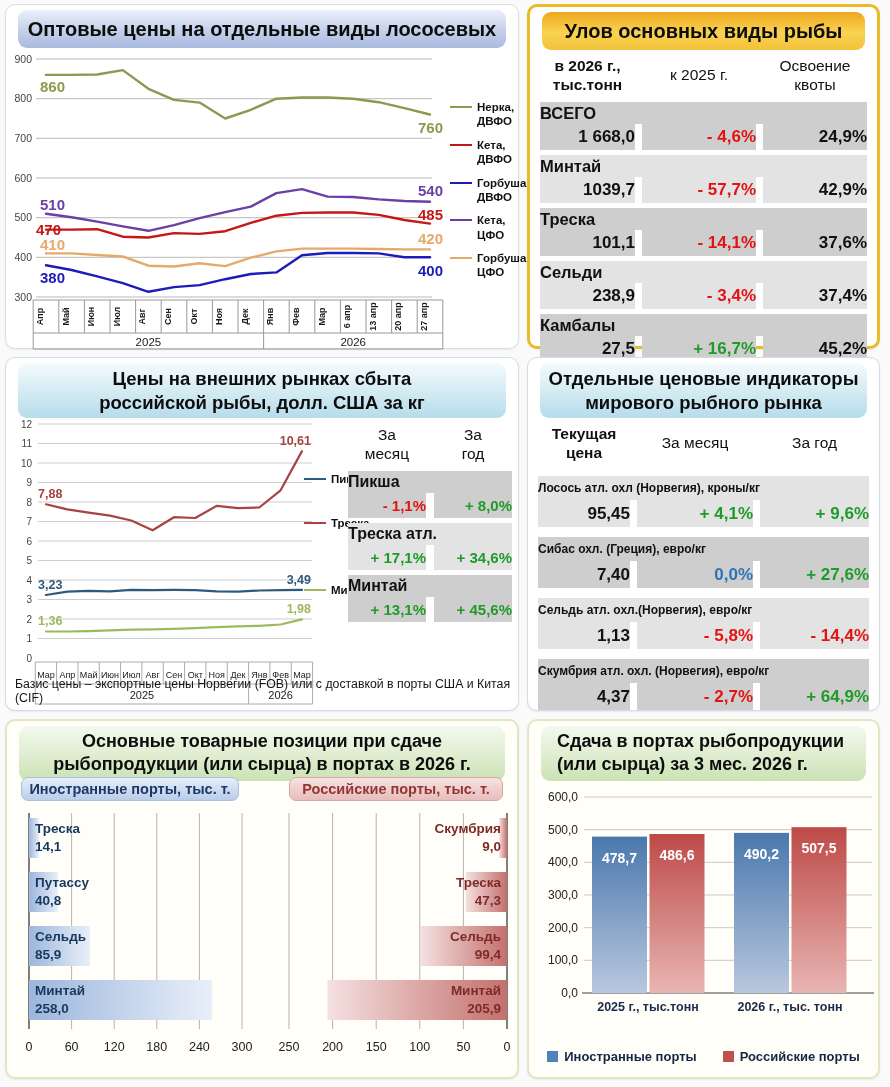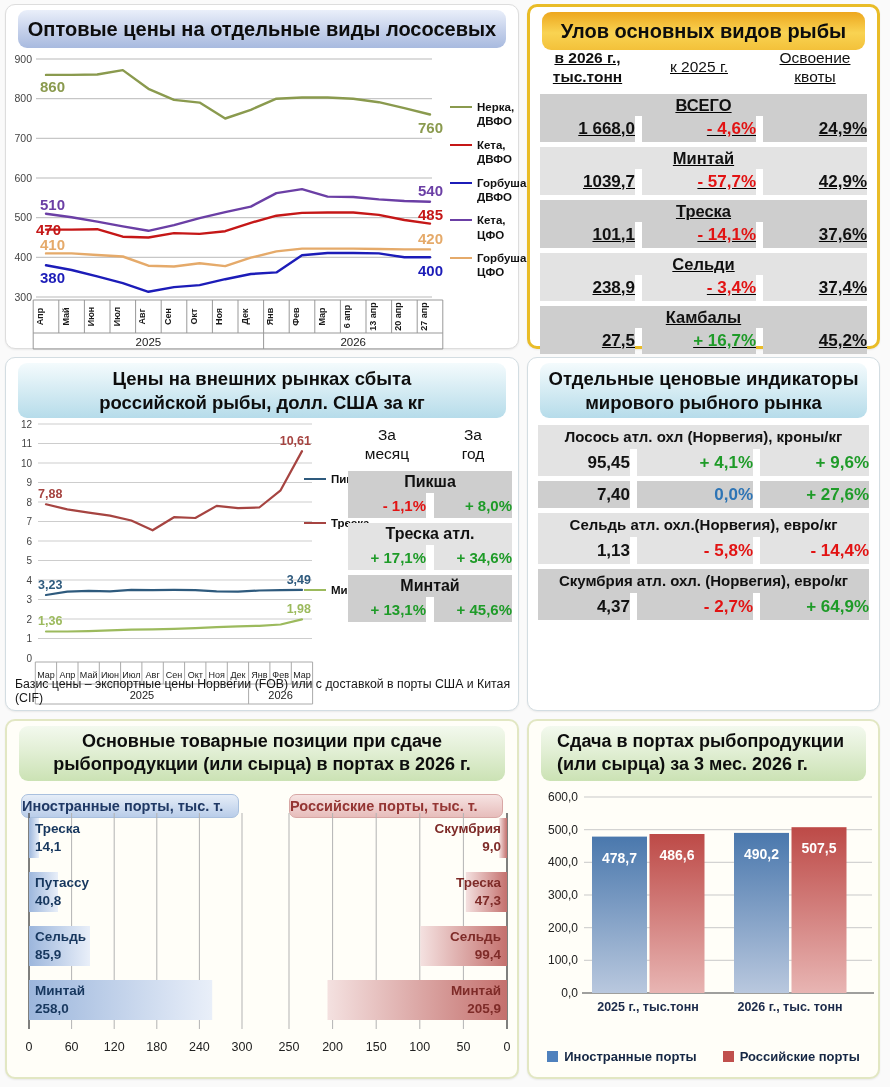--- a/index.html
+++ b/index.html
@@ -19,40 +19,40 @@
   svg text{font-family:"Liberation Sans","DejaVu Sans",sans-serif;}
   
   .tbl{position:absolute;left:10px;right:10px;}
   .g3{display:grid;grid-template-columns:95px 1fr 104px;column-gap:7px;}
   .g3b{display:grid;grid-template-columns:92px 1fr 109px;column-gap:7px;}
   .g2{display:grid;grid-template-columns:78px 78px;column-gap:8px;}
   .t-head{align-items:center;text-align:center;font-size:15.5px;color:#111;}
   .t-head .hcell{white-space:pre-line;line-height:1.25;}
   .t-head .b{font-weight:bold;}
   .t-block{margin-top:5px;}
-  .t-name{font-weight:bold;font-size:16.5px;text-align:center;height:22px;line-height:22px;color:#111;}
+  .t-name{font-weight:bold;font-size:16.5px;text-align:left;height:22px;line-height:22px;color:#111;}
   .t-cell{font-weight:bold;font-size:17px;text-align:right;height:26px;line-height:26px;color:#111;}
   .sm .t-name{font-size:16px;}
   .sm .t-cell{font-size:15px;height:25px;line-height:25px;}
-  .p4t .t-name{font-size:15px;height:24px;line-height:24px;}
+  .p4t .t-name{font-size:12px;height:24px;line-height:24px;margin-top:10px;}
   .p4t .t-cell{height:27px;line-height:27px;}
   .shade-d{background:#cecece;}
   .shade-l{background:#e3e3e3;}
   .neg{color:#e21313;}
   .pos{color:#1e9b28;}
   .zero{color:#2d74b5;}
   
   .legend1{position:absolute;left:444px;top:95px;width:66px;display:flex;flex-direction:column;gap:9px;}
   .lg-item{display:flex;gap:5px;align-items:flex-start;}
   .lg-line{flex:0 0 22px;height:0;border-top:2.6px solid #000;margin-top:6px;}
   .lg-lab{font-size:11.5px;font-weight:bold;line-height:1.25;color:#111;white-space:pre-line;}
   .legend3{position:absolute;left:298px;top:114px;width:70px;}
   .legend3 .lg-item{position:relative;}
   .footnote{position:absolute;left:9px;right:6px;bottom:5px;font-size:12.3px;color:#151515;}
-  .pill{position:absolute;top:73px;height:22px;line-height:22px;text-align:left;font-weight:bold;font-size:14.5px;border-radius:7px;}
+  .pill{position:absolute;top:56px;height:22px;line-height:22px;text-align:center;font-weight:bold;font-size:14.5px;border-radius:7px;}
   .pill-blue{left:14px;width:216px;background:linear-gradient(180deg,#e6eef8,#b9cde9);color:#1f3864;border:1px solid #a9c0de;}
   .pill-pink{left:282px;width:212px;background:linear-gradient(180deg,#f6e3e2,#e7bdbb);color:#943634;border:1px solid #d8a7a5;}
   .legend6{position:absolute;left:0;right:0;bottom:13px;display:flex;justify-content:center;gap:26px;}
   .lg6-item{display:flex;align-items:center;gap:6px;font-size:13px;font-weight:bold;color:#152744;}
   .lg6-sw{width:11px;height:11px;display:inline-block;}
 </style>
 </head>
 <body>
 
 <div class="page">
@@ -151,22 +151,22 @@
           </div>
           <div class="lg-item">
             <div class="lg-line" style="border-top-color: rgb(229, 170, 106);"></div>
             <div class="lg-lab">Горбуша,
 ЦФО</div>
           </div>
         </div>
     </section>
 
     <section class="panel p2">
-      <div class="hdr hdr-gold">Улов основных видов рыбы</div>
-      <div class="tbl" style="top:38px;text-decoration:underline;">
+      <div class="hdr hdr-gold">Улов основных виды рыбы</div>
+      <div class="tbl" style="top:46px;">
         <div class="t-head g3" style="min-height:44px;">
           <div class="hcell b">в 2026 г.,
 тыс.тонн</div>
           <div class="hcell">к 2025 г.</div>
           <div class="hcell">Освоение
 квоты</div>
         </div>
         <div id="catch-rows">
             <div class="t-block">
               <div class="t-name shade-d">ВСЕГО</div>
@@ -328,30 +328,37 @@
             </div>
           </div>
       </div>
       <div class="footnote">Базис цены – экспортные цены Норвегии (FOB) или с доставкой в порты США и Китая (CIF)</div>
     </section>
 
     <section class="panel p4">
       <div class="hdr hdr-cyan">Отдельные ценовые индикаторы
 мирового рыбного рынка</div>
       <div class="tbl p4t" style="top:62px;">
+        <div class="t-head g3b" style="min-height:46px;">
+          <div class="hcell b">Текущая
+цена</div>
+          <div class="hcell">За месяц</div>
+          <div class="hcell">За год</div>
+        </div>
         <div id="world-rows">
             <div class="t-block">
               <div class="t-name shade-l">Лосось атл. охл (Норвегия), кроны/кг</div>
               <div class="g3b">
                 <div class="t-cell shade-l">95,45</div>
                 <div class="t-cell shade-l pos">+ 4,1%</div>
                 <div class="t-cell shade-l pos">+ 9,6%</div>
               </div>
             </div>
             <div class="t-block">
+              <div class="t-name shade-d">Сибас охл. (Греция), евро/кг</div>
               <div class="g3b">
                 <div class="t-cell shade-d">7,40</div>
                 <div class="t-cell shade-d zero">0,0%</div>
                 <div class="t-cell shade-d pos">+ 27,6%</div>
               </div>
             </div>
             <div class="t-block">
               <div class="t-name shade-l">Сельдь атл. охл.(Норвегия), евро/кг</div>
               <div class="g3b">
                 <div class="t-cell shade-l">1,13</div>

